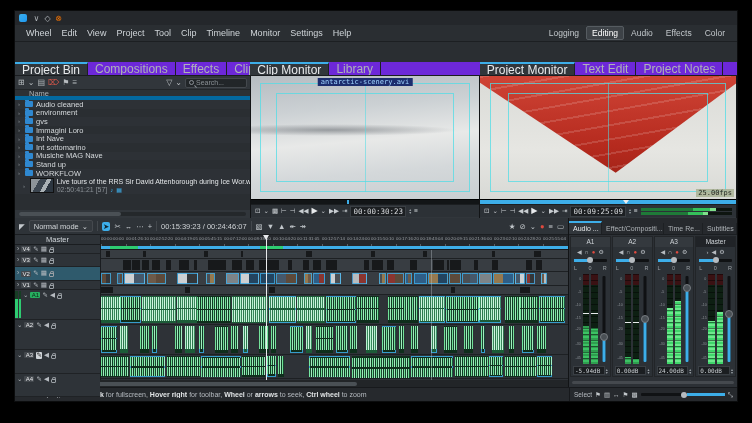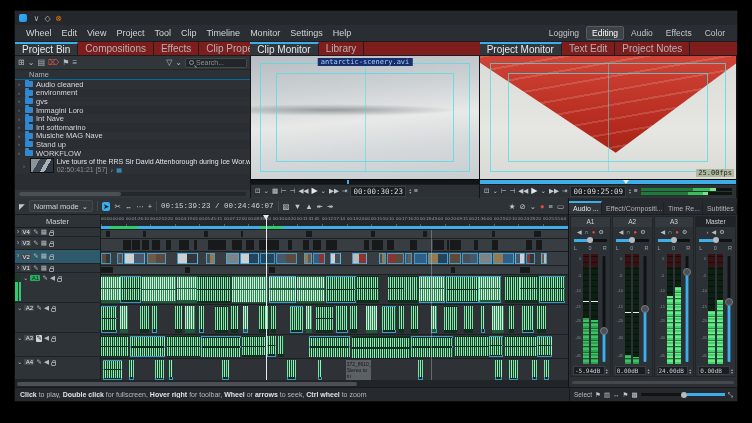--- a/index.html
+++ b/index.html
@@ -11,37 +11,37 @@
   .title{flex:1;text-align:center;white-space:nowrap;overflow:hidden;}
   .winbtn{width:11px;text-align:center;font-size:8px;color:#aeb3b7;cursor:default;}
   .winbtn.close{color:#f67400;}
   
   .menubar{height:17px;display:flex;align-items:center;padding:0 6px;font-size:9px;background:#2a2e32;border-bottom:1px solid #1c1f22;flex:0 0 auto;}
   .menu-item{padding:1px 5px;color:#cfd4d8;}
   .spacer{flex:1;}
   .wsbtn{padding:1px 5px;font-size:8.5px;color:#c2c7cb;border:1px solid transparent;margin-left:1px;}
   .wsbtn.active{background:#3d4247;border:1px solid #565c61;border-radius:2px;color:#fff;}
   
-  .tabrow{height:14px;display:flex;font-size:10px;background:#7f1d1d;border-bottom:1px solid #1a1d20;flex:0 0 auto;}
+  .tabrow{height:14px;display:flex;font-size:12px;background:#6d28d9;border-bottom:1px solid #1a1d20;flex:0 0 auto;margin-top:20px;}
   .tabgrp{display:flex;overflow:hidden;}
   .tg-left{width:236px;}.tg-mid{width:230px;}.tg-right{width:258px;}
   .tab{padding:1px 7px;color:#aeb3b7;border-right:1px solid #1d2023;display:flex;align-items:center;white-space:nowrap;}
   .tab.active{background:#31363b;color:#e8eaec;border-top:2px solid #3daee9;}
   
   .main{height:142px;display:flex;flex:0 0 auto;}
   .panel{border-right:1px solid #121416;background:#31363b;display:flex;flex-direction:column;}
   
   .bin{width:236px;}
   .bintb{height:14px;display:flex;align-items:center;padding:0 3px;gap:3px;font-size:8px;color:#b6bbbf;border-bottom:1px solid #222629;}
   .bintb .ic{font-size:8px;line-height:1;}
   .ic-del{color:#d8574a;}
   .search{flex:0 0 62px;height:10px;background:#222629;border:1px solid #43484d;border-radius:2px;color:#8a9095;font-size:7px;display:flex;align-items:center;padding:0 3px;gap:2px;}
   .mag{width:5px;height:5px;border:1px solid #8a9095;border-radius:50%;position:relative;flex:0 0 auto;}
   .mag::after{content:"";position:absolute;width:3px;height:1px;background:#8a9095;transform:rotate(45deg);left:4px;top:5px;}
-  .binhdr{height:10px;background:#2c3136;font-size:7.5px;color:#aab0b4;padding:0 20px 0 14px;border-bottom:1px solid #0369a1;display:flex;align-items:center;}
+  .binhdr{height:10px;background:#2c3136;font-size:7.5px;color:#aab0b4;padding:0 20px 0 14px;border-bottom:4px solid #0369a1;display:flex;align-items:center;}
   .binlist{flex:1;overflow:hidden;background:#2a2e32;}
   .binrow{height:8.6px;display:flex;align-items:center;gap:3px;padding-left:3px;font-size:7.5px;color:#d5d9dc;white-space:nowrap;}
   .binrow:nth-child(odd){background:#2d3136;}
   .chev{color:#8a9095;font-size:6px;width:4px;}
   .folder-icon{width:8px;height:6px;background:#2f88d0;border-radius:1px;position:relative;flex:0 0 auto;}
   .folder-icon::before{content:"";position:absolute;top:-2px;left:0;width:4px;height:2px;background:#2f88d0;border-radius:1px 1px 0 0;}
   .cliprow{height:17px;display:flex;align-items:center;gap:3px;padding-left:8px;background:#2d3136;}
   .clipthumb{width:24px;height:15px;background:linear-gradient(120deg,#8d9499 0 30%,#3c4650 30% 55%,#aab2b6 55% 70%,#2c3640 70%);border:1px solid #111;flex:0 0 auto;}
   .clipmeta{display:flex;flex-direction:column;font-size:7px;line-height:8px;overflow:hidden;}
   .clipmeta .t{color:#e2e5e7;white-space:nowrap;}
@@ -80,21 +80,21 @@
   .hmeter .b i{position:absolute;left:0;top:0;bottom:0;background:linear-gradient(90deg,#1f7a38 0 70%,#35c05a 70% 92%,#7fe08a 92%);}
   
   .middle{flex:1;display:flex;min-height:0;}
   .tlcol{width:555px;display:flex;flex-direction:column;border-right:1px solid #121416;}
   .tltb{height:17px;display:flex;align-items:center;gap:4px;padding:0 4px;background:#2e3338;border-bottom:1px solid #1b1e21;font-size:8px;flex:0 0 auto;}
   .tltb .ic{font-size:7.5px;color:#c2c7cb;}
   .tltb .ic.sel{background:#3daee9;color:#10252f;border-radius:2px;padding:0 1px;}
   .tltb .ic.rec{color:#e04a3f;}
   .mode{display:flex;align-items:center;gap:3px;background:#34393e;border:1px solid #45494e;border-radius:2px;padding:0 4px;height:12px;font-size:7.5px;}
   .sep{width:1px;height:10px;background:#43484d;}
-  .tltc{font-family:Liberation Mono, monospace;font-size:7.5px;color:#cfd3d6;}
+  .tltc{font-family:Liberation Sans, sans-serif;font-size:7.5px;color:#cfd3d6;}
   .tlarea{flex:1;display:flex;min-height:0;background:#26292d;position:relative;}
   .headcol{width:86px;flex:0 0 auto;background:#2c3136;border-right:1px solid #1a1d20;display:flex;flex-direction:column;}
   .masterbtn{height:15px;font-size:7.5px;color:#cfd4d8;display:flex;align-items:center;justify-content:center;border-bottom:1px solid #1a1d20;background:#2e3338;}
   .thead{display:flex;align-items:center;gap:2px;padding:0 2px;border-bottom:1px solid #1f2225;font-size:6.5px;color:#b6bbc0;background:#2e3338;position:relative;}
   .thead.audio{align-items:flex-start;padding-top:2px;}
   .thead.selected{background:#2f5a6c;}
   .badge{min-width:10px;text-align:center;background:#43484d;color:#e8eaec;font-size:6px;border-radius:1px;padding:0 1px;}
   .badge.green{background:#27ae60;color:#0c2313;}
   .hic{font-size:6.5px;line-height:1;}
   .hic.hl{background:#cfd4d8;color:#222;border-radius:1px;}

